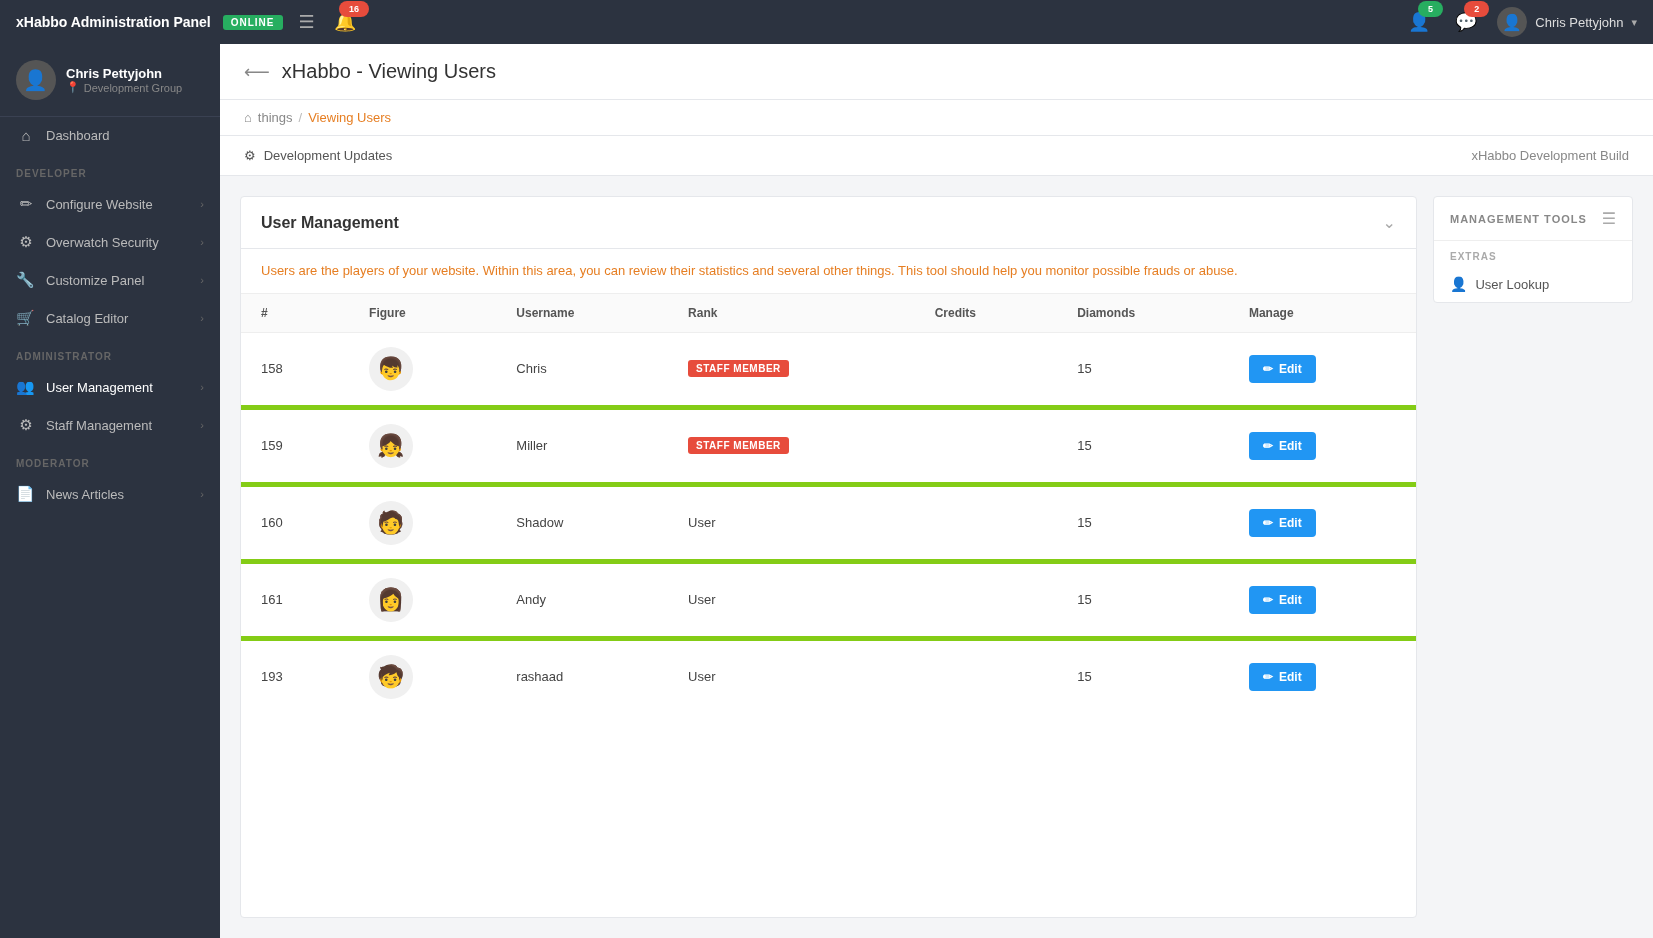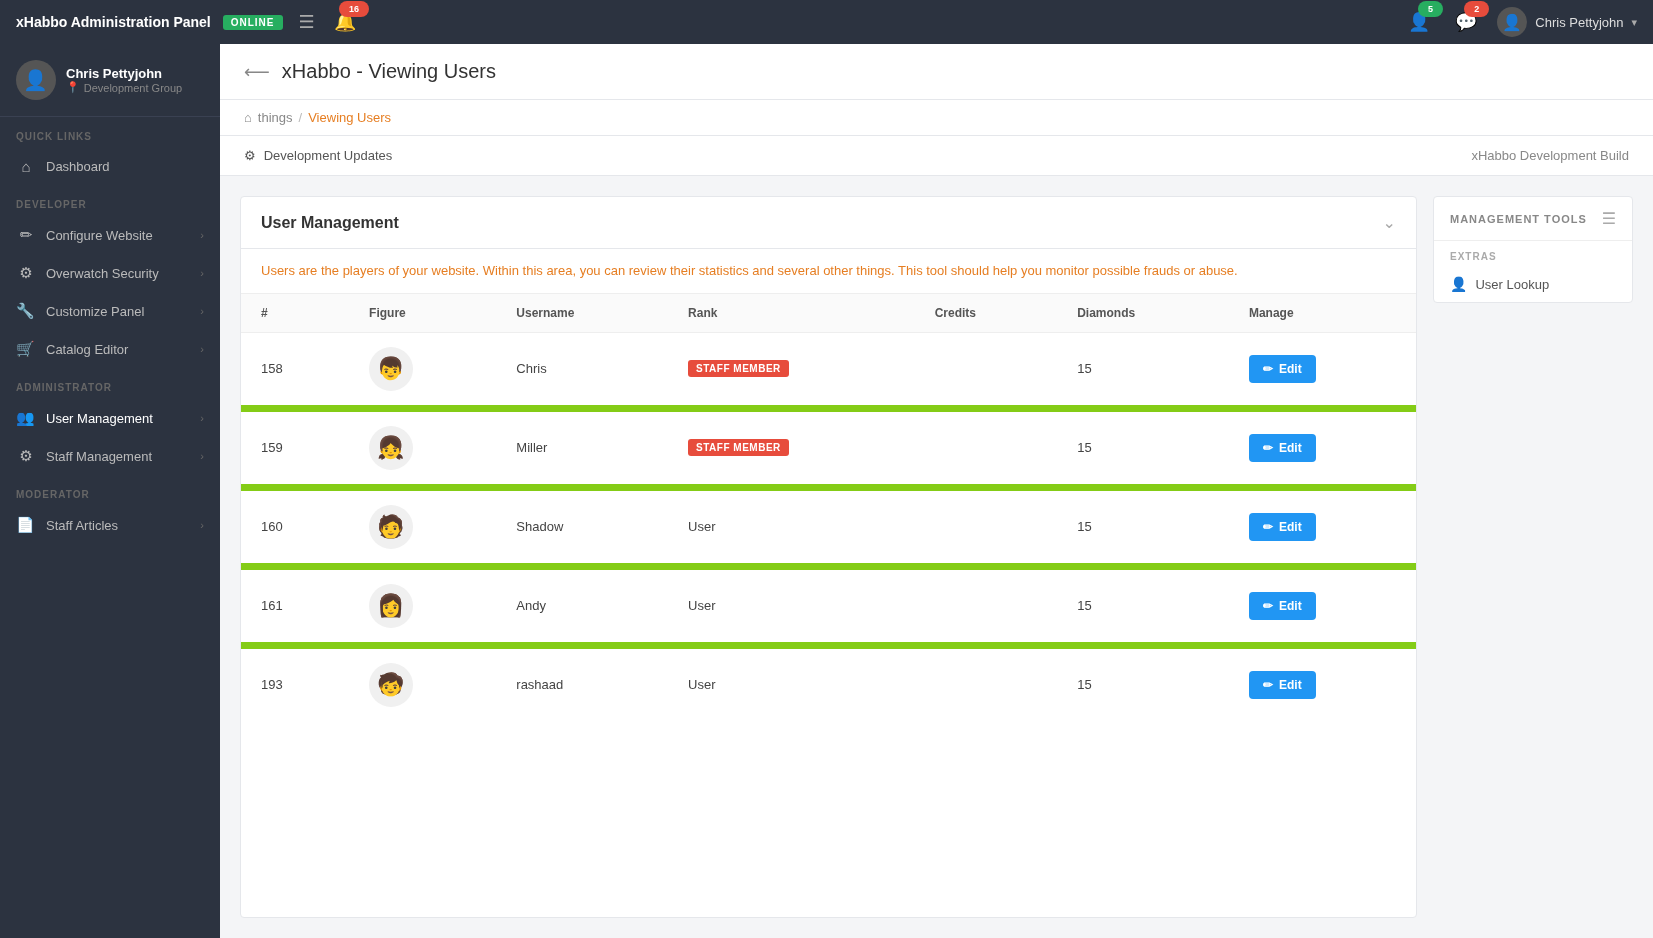--- a/index.html
+++ b/index.html
@@ -98,21 +98,21 @@
     
     .um-panel { flex: 1; background: #fff; border-radius: 4px; border: 1px solid #e5e7eb; overflow: hidden; display: flex; flex-direction: column; }
     .um-panel-header { padding: 16px 20px; display: flex; align-items: center; justify-content: space-between; border-bottom: 1px solid #e5e7eb; }
     .um-panel-title { font-size: 16px; font-weight: 600; color: #333; }
     .um-panel-desc { padding: 12px 20px; font-size: 13px; color: #555; line-height: 1.5; border-bottom: 1px solid #eee; }
     .um-panel-desc span { color: #e67e22; }
 
     
     .um-table { width: 100%; border-collapse: collapse; }
     .um-table th { padding: 12px 20px; text-align: left; font-size: 12px; font-weight: 600; color: #555; border-bottom: 1px solid #eee; background: #fafafa; }
-    .um-table td { padding: 14px 20px; font-size: 13px; color: #444; border-bottom: 7px solid #84cc16; vertical-align: middle; }
+    .um-table td { padding: 14px 20px; font-size: 13px; color: #444; border-bottom: 5px solid #84cc16; vertical-align: middle; }
     .um-table tr:last-child td { border-bottom: none; }
     .figure-cell { width: 44px; height: 44px; background: #f0f0f0; border-radius: 50%; display: flex; align-items: center; justify-content: center; font-size: 22px; overflow: hidden; }
     .rank-badge { background: #e74c3c; color: #fff; font-size: 10px; font-weight: 700; padding: 3px 8px; border-radius: 3px; letter-spacing: 0.5px; display: inline-block; }
     .edit-btn { background: #2196F3; color: #fff; border: none; padding: 7px 14px; border-radius: 4px; font-size: 12px; font-weight: 600; cursor: pointer; display: flex; align-items: center; gap: 6px; }
     .table-wrapper { overflow-y: auto; flex: 1; }
 
     
     .mt-panel { width: 200px; background: #fff; border: 1px solid #e5e7eb; border-radius: 4px; flex-shrink: 0; height: fit-content; }
     .mt-header { padding: 12px 16px; display: flex; align-items: center; justify-content: space-between; border-bottom: 1px solid #eee; }
     .mt-title { font-size: 11px; font-weight: 700; color: #888; letter-spacing: 1px; text-transform: uppercase; }
@@ -158,21 +158,20 @@
       <div class="sidebar-avatar">👤</div>
       <div>
         <div class="sidebar-username">Chris Pettyjohn</div>
         <div class="sidebar-role">
           <span>📍</span>
           <span>Development Group</span>
         </div>
       </div>
     </div>
 
-    <div class="sidebar-section-label">QUICK LINKS</div>
     <div class="sidebar-item">
       <div class="sidebar-item-left">
         <span class="sidebar-item-icon">⌂</span>
         <span>Dashboard</span>
       </div>
     </div>
 
     <div class="sidebar-section-label">DEVELOPER</div>
     <div class="sidebar-item">
       <div class="sidebar-item-left">
@@ -216,21 +215,21 @@
         <span class="sidebar-item-icon">⚙</span>
         <span>Staff Management</span>
       </div>
       <span class="sidebar-chevron">›</span>
     </div>
 
     <div class="sidebar-section-label">MODERATOR</div>
     <div class="sidebar-item">
       <div class="sidebar-item-left">
         <span class="sidebar-item-icon">📄</span>
-        <span>Staff Articles</span>
+        <span>News Articles</span>
       </div>
       <span class="sidebar-chevron">›</span>
     </div>
   </div>
 
   <div class="content">
 
     <div class="page-header">
       <span class="page-header-back">⟵</span>
       <span class="page-header-title">xHabbo - Viewing Users</span>

